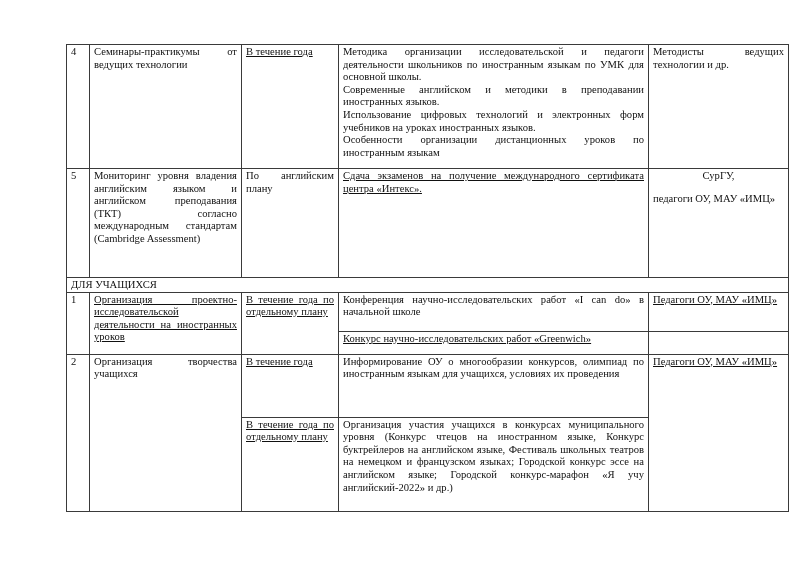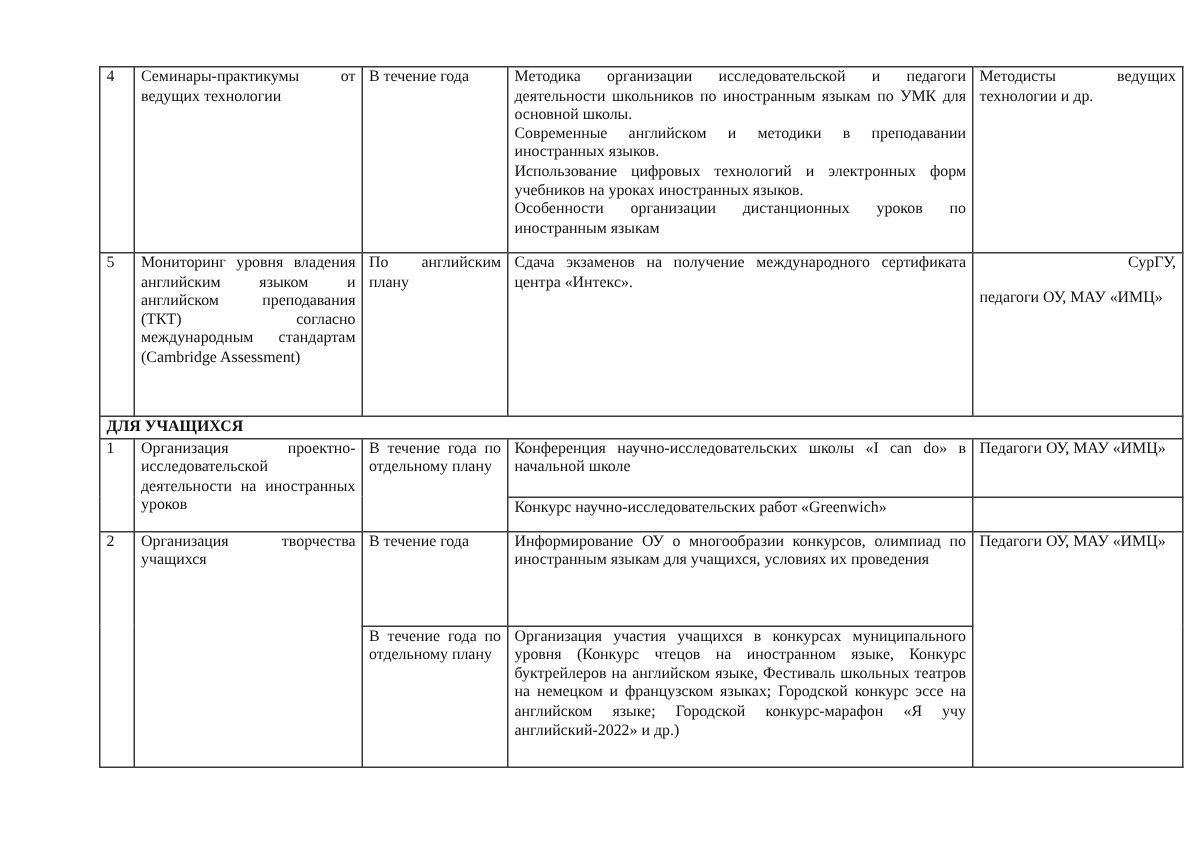--- a/index.html
+++ b/index.html
@@ -5,24 +5,24 @@
   html, body { margin:0; padding:0; background:#ffffff; }
   body { width:800px; height:566px; position:relative; overflow:hidden;
          font-family:"Liberation Serif", "DejaVu Serif", serif; color:#111; }
   .page { position:absolute; left:0; top:0; width:800px; height:566px; }
   table.doc { position:absolute; left:66px; top:44px; width:722px;
               border-collapse:collapse; table-layout:fixed;
               font-size:10.6px; line-height:12.6px; }
   table.doc td { border:1px solid #3a3a3a; vertical-align:top;
                  padding:1px 4px 0 4px; text-align:justify; }
   td.num { text-align:center; padding-left:0; padding-right:0; }
-  td.left { text-align:left; }
+  td.left { text-align:left;text-decoration:underline; }
   .p { display:block; margin:0; }
   .gap { height:10px; display:block; }
-  td.section { text-align:left; padding-top:0; padding-bottom:0;font-weight:bold; }
+  td.section { text-align:left; padding-top:0; padding-bottom:0; }
 </style>
 </head>
 <body>
 
 <div class="page">
 <table class="doc">
   <colgroup>
     <col style="width:23px">
     <col style="width:152px">
     <col style="width:97px">
@@ -43,35 +43,35 @@
     </td>
     <td>Методисты ведущих технологии и др.</td>
   </tr>
 
   <tr style="height:109px">
     <td class="num">5</td>
     <td>Мониторинг уровня владения английским языком и английском преподавания (ТКТ) согласно международным стандартам (Cambridge Assessment)</td>
     <td>По английским плану</td>
     <td class="left">Сдача экзаменов на получение международного сертификата центра «Интекс».</td>
     <td>
-      <span class="p" style="text-align:right">СурГУ,</span>
+      <span class="p" style="text-align:center">СурГУ,</span>
       <span class="gap"></span>
       <span class="p">педагоги ОУ, МАУ «ИМЦ»</span>
     </td>
   </tr>
 
   <tr style="height:14px">
     <td colspan="5" class="section">ДЛЯ УЧАЩИХСЯ</td>
   </tr>
 
   <tr style="height:39px">
     <td rowspan="2" class="num">1</td>
     <td rowspan="2" class="left">Организация проектно-исследовательской деятельности на иностранных уроков</td>
     <td rowspan="2" class="left">В течение года по отдельному плану</td>
-    <td>Конференция научно-исследовательских школы «I can do» в начальной школе</td>
+    <td>Конференция научно-исследовательских работ «I can do» в начальной школе</td>
     <td class="left">Педагоги ОУ, МАУ «ИМЦ»</td>
   </tr>
   <tr style="height:23px">
     <td class="left">Конкурс научно-исследовательских работ «Greenwich»</td>
     <td></td>
   </tr>
 
   <tr style="height:63px">
     <td rowspan="2" class="num">2</td>
     <td rowspan="2">Организация творчества учащихся</td>

